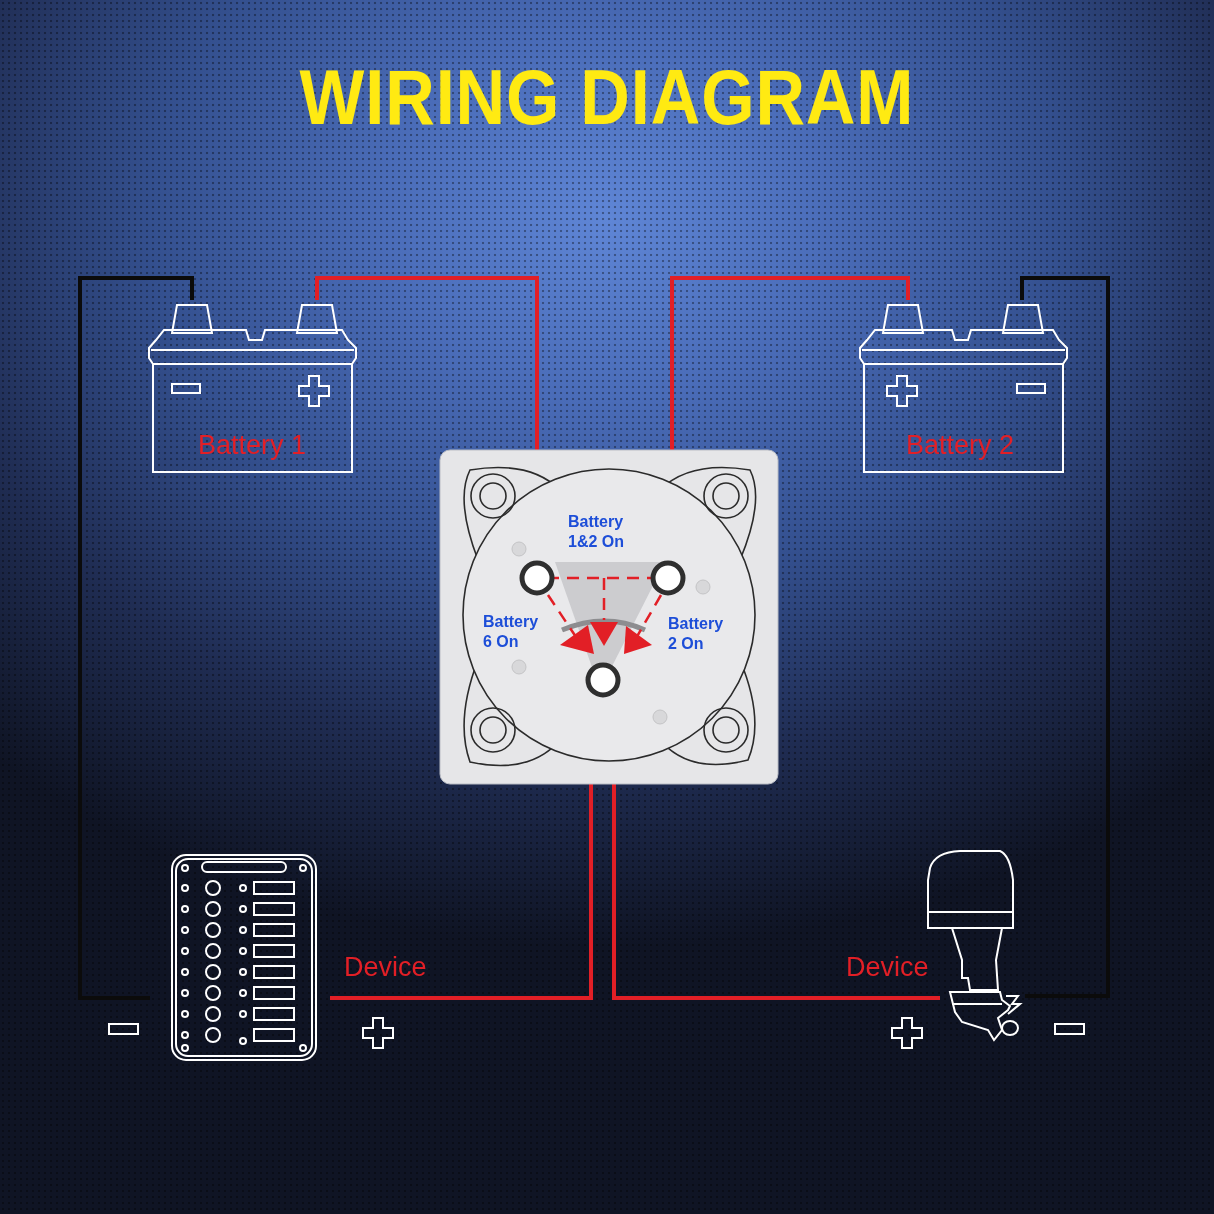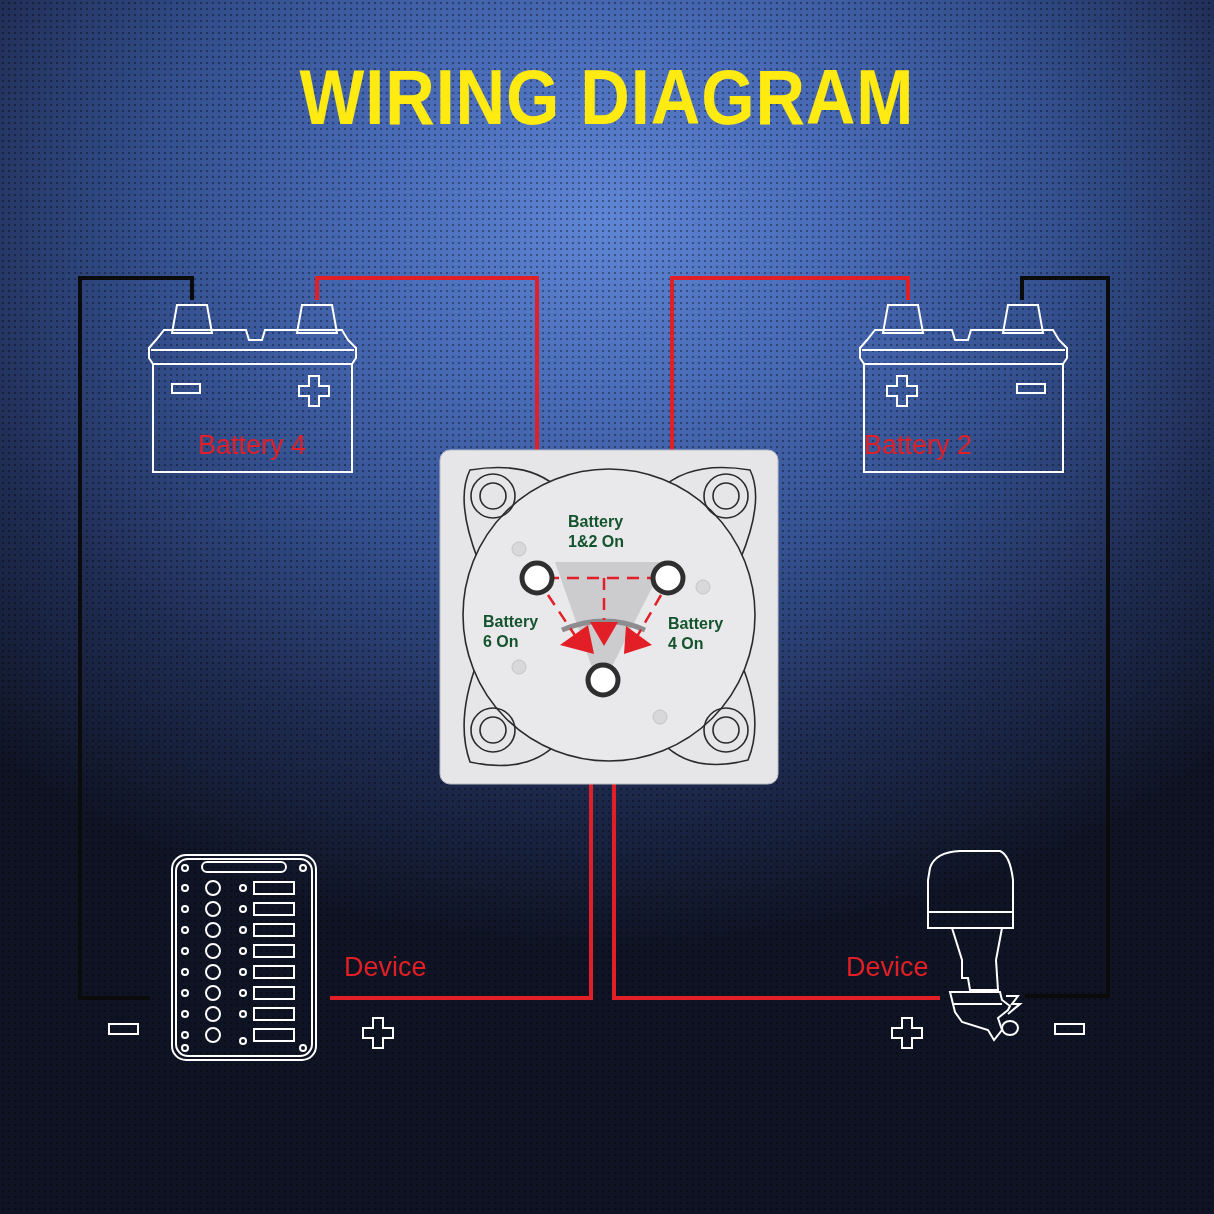--- a/index.html
+++ b/index.html
@@ -7,21 +7,21 @@
     background: radial-gradient(ellipse 75% 60% at 50% 18%, #5f86d6 0%, #4a6cb8 25%, #34508f 50%, #1f2c52 75%, #0f1424 100%);
     font-family:"Liberation Sans", sans-serif;}
   .dots{position:absolute;inset:0;
     background-image: radial-gradient(circle, rgba(0,0,0,0.35) 1px, transparent 1.6px);
     background-size:6px 6px;}
   .title{position:absolute;left:0;width:1214px;top:52px;text-align:center;
     font-family:"Liberation Sans", sans-serif;font-weight:bold;font-size:78px;color:#ffea12;
     letter-spacing:1px;transform:scaleX(0.88);transform-origin:center;}
   svg.main{position:absolute;left:0;top:0;}
   .lbl{position:absolute;color:#e21f26;font-family:"Liberation Sans", sans-serif;font-size:27px;}
-  .swlbl{position:absolute;color:#14532d;font-family:"Liberation Sans", sans-serif;font-weight:bold;font-size:16px;line-height:20px;}
+  .swlbl{position:absolute;color:#1d4ed8;font-family:"Liberation Sans", sans-serif;font-weight:bold;font-size:16px;line-height:20px;}
 </style>
 </head>
 <body>
 
 <div class="dots"></div>
 
 <div class="title">WIRING DIAGRAM</div>
 
 <svg class="main" width="1214" height="1214" viewBox="0 0 1214 1214">
 
@@ -152,30 +152,30 @@
   </g>
 
   <g fill="none" stroke="#ffffff" stroke-width="2">
     <rect x="109" y="1024" width="29" height="10"></rect>
     <path d="M373,1018 h10 v10 h10 v10 h-10 v10 h-10 v-10 h-10 v-10 h10 Z"></path>
     <path d="M902,1018 h10 v10 h10 v10 h-10 v10 h-10 v-10 h-10 v-10 h10 Z"></path>
     <rect x="1055" y="1024" width="29" height="10"></rect>
   </g>
 </svg>
 
-<div class="lbl" style="left:198px;top:430px;">Battery 4</div>
-<div class="lbl" style="left:864px;top:430px;">Battery 2</div>
+<div class="lbl" style="left:198px;top:430px;">Battery 1</div>
+<div class="lbl" style="left:906px;top:430px;">Battery 2</div>
 
 <div class="swlbl" style="left:568px;top:512px;">
   <div>Battery</div>
   <div>1&amp;2 On</div>
 </div>
 <div class="swlbl" style="left:483px;top:612px;">
   <div>Battery</div>
   <div>6 On</div>
 </div>
 <div class="swlbl" style="left:668px;top:614px;">
   <div>Battery</div>
-  <div>4 On</div>
+  <div>2 On</div>
 </div>
 
 <div class="lbl" style="left:344px;top:952px;">Device</div>
 <div class="lbl" style="left:846px;top:952px;">Device</div>
 
 </body></html>

